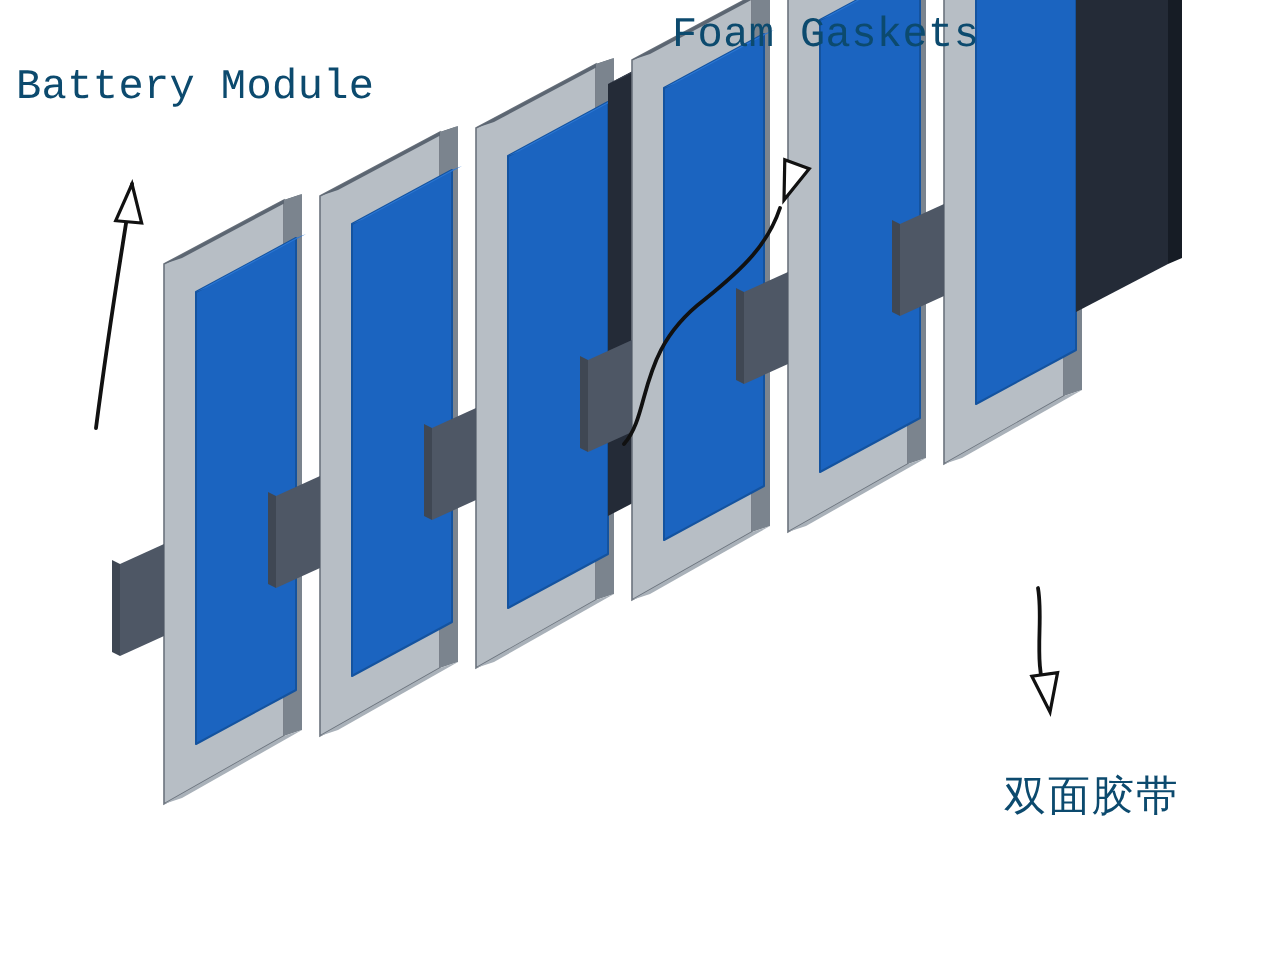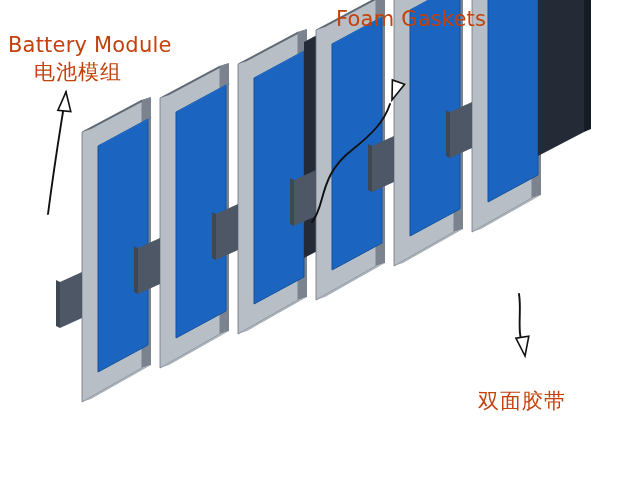--- a/index.html
+++ b/index.html
@@ -21,23 +21,24 @@
     background: #ffffff;
   }
   svg#diagram {
     position: absolute;
     left: 0; top: 0;
     width: 640px; height: 480px;
     display: block;
   }
   .lbl {
     position: absolute;
-    color: #c2410c;
+    color: #0c4a6e;
     white-space: nowrap;
     line-height: 1.28;
+    font-family: Liberation Mono, monospace;
   }
   .lbl .en {
     display: block;
     font-size: 21px;
     letter-spacing: 0.2px;
     font-weight: 400;
   }
   .lbl .zh {
     display: block;
     font-size: 21px;
@@ -51,21 +52,21 @@
   #label-battery-module .zh { margin-left: 26px; }
   #label-foam-gaskets {
     left: 336px; top: 6px;
     text-align: left;
   }
   #label-foam-gaskets .zh { margin-left: 26px; }
   #label-double-sided-tape {
     left: 404px; top: 388px;
     text-align: left;
   }
-  #label-double-sided-tape .zh { margin-left: 74px; text-align: center; }
+  #label-double-sided-tape .zh { margin-left: 98px; text-align: center; }
 </style>
 </head>
 <body>
 
 <div id="stage">
 
   <svg id="diagram" viewBox="0 0 640 480">
     <defs>
       
     </defs>
@@ -150,21 +151,20 @@
         </g>
         <g>
           <path d="M 519,294 C 522,312 516,330 524,352" fill="none" stroke="#111111" stroke-width="1.9" stroke-linecap="round"></path>
           <polygon points="0,0 -6.5,-19 6.5,-19" fill="#ffffff" stroke="#111111" stroke-width="1.6" transform="translate(525,356) rotate(352)"></polygon>
         </g>
       </g>
   </svg>
 
   <div class="lbl" id="label-battery-module">
     <span class="en">Battery Module</span>
-    <span class="zh">电池模组</span>
   </div>
 
   <div class="lbl" id="label-foam-gaskets">
     <span class="en">Foam Gaskets</span>
   </div>
 
   <div class="lbl" id="label-double-sided-tape">
     <span class="zh">双面胶带</span>
   </div>
 

